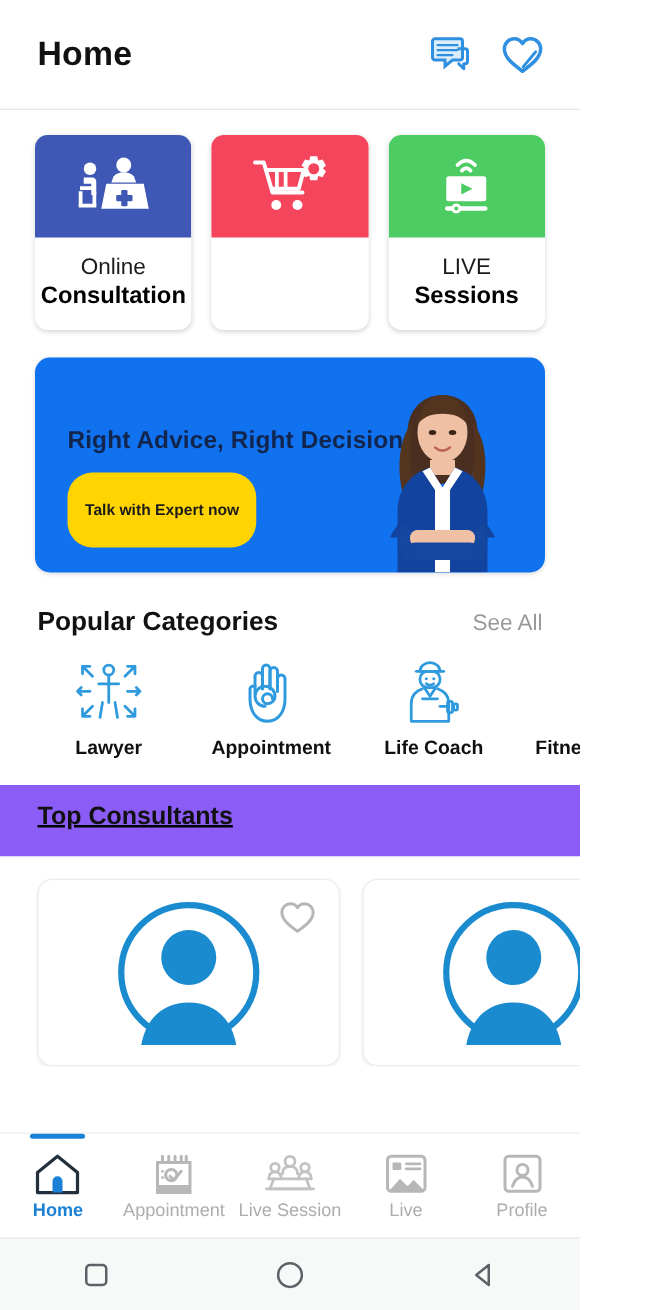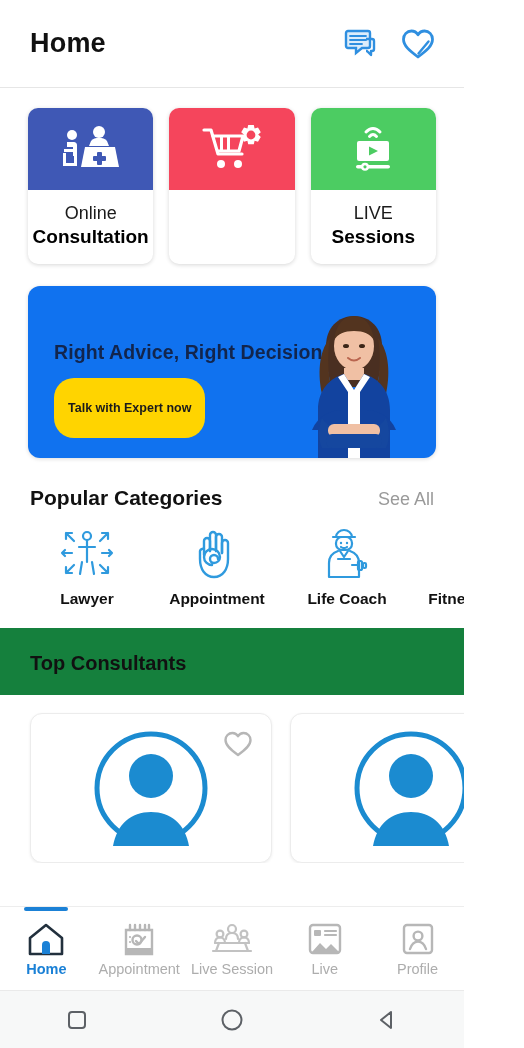--- a/index.html
+++ b/index.html
@@ -75,22 +75,23 @@
     padding: 14px 0 0 22px;
     overflow: hidden;
   }
   .cat { width: 130px; flex: 0 0 auto; text-align: center; }
   .cat.wide { width: 148px; }
   .cat-ico { height: 58px; display: flex; align-items: center; justify-content: center; }
   .cat-label { margin-top: 8px; font-size: 15.5px; font-weight: bold; color: #111; white-space: nowrap; }
 
   
   .band {
-    margin-top: 20px; background: #15803d;
-    padding: 24px 30px 20px;
+    margin-top: 20px; background: #8b5cf6;
+    padding: 14px 30px 20px;
+    text-decoration: underline;
   }
   .band-title { font-size: 20px; font-weight: bold; color: #111; }
   .consultants { display: flex; gap: 18px; padding: 18px 0 0 30px; overflow: hidden; }
   .consultant {
     flex: 0 0 auto; width: 242px; height: 150px;
     background: #fff; border: 1px solid #ececec; border-radius: 12px;
     box-shadow: 0 1px 3px rgba(0,0,0,.07);
     position: relative; display: flex; align-items: flex-start; justify-content: center;
     padding-top: 14px; overflow: hidden;
   }

